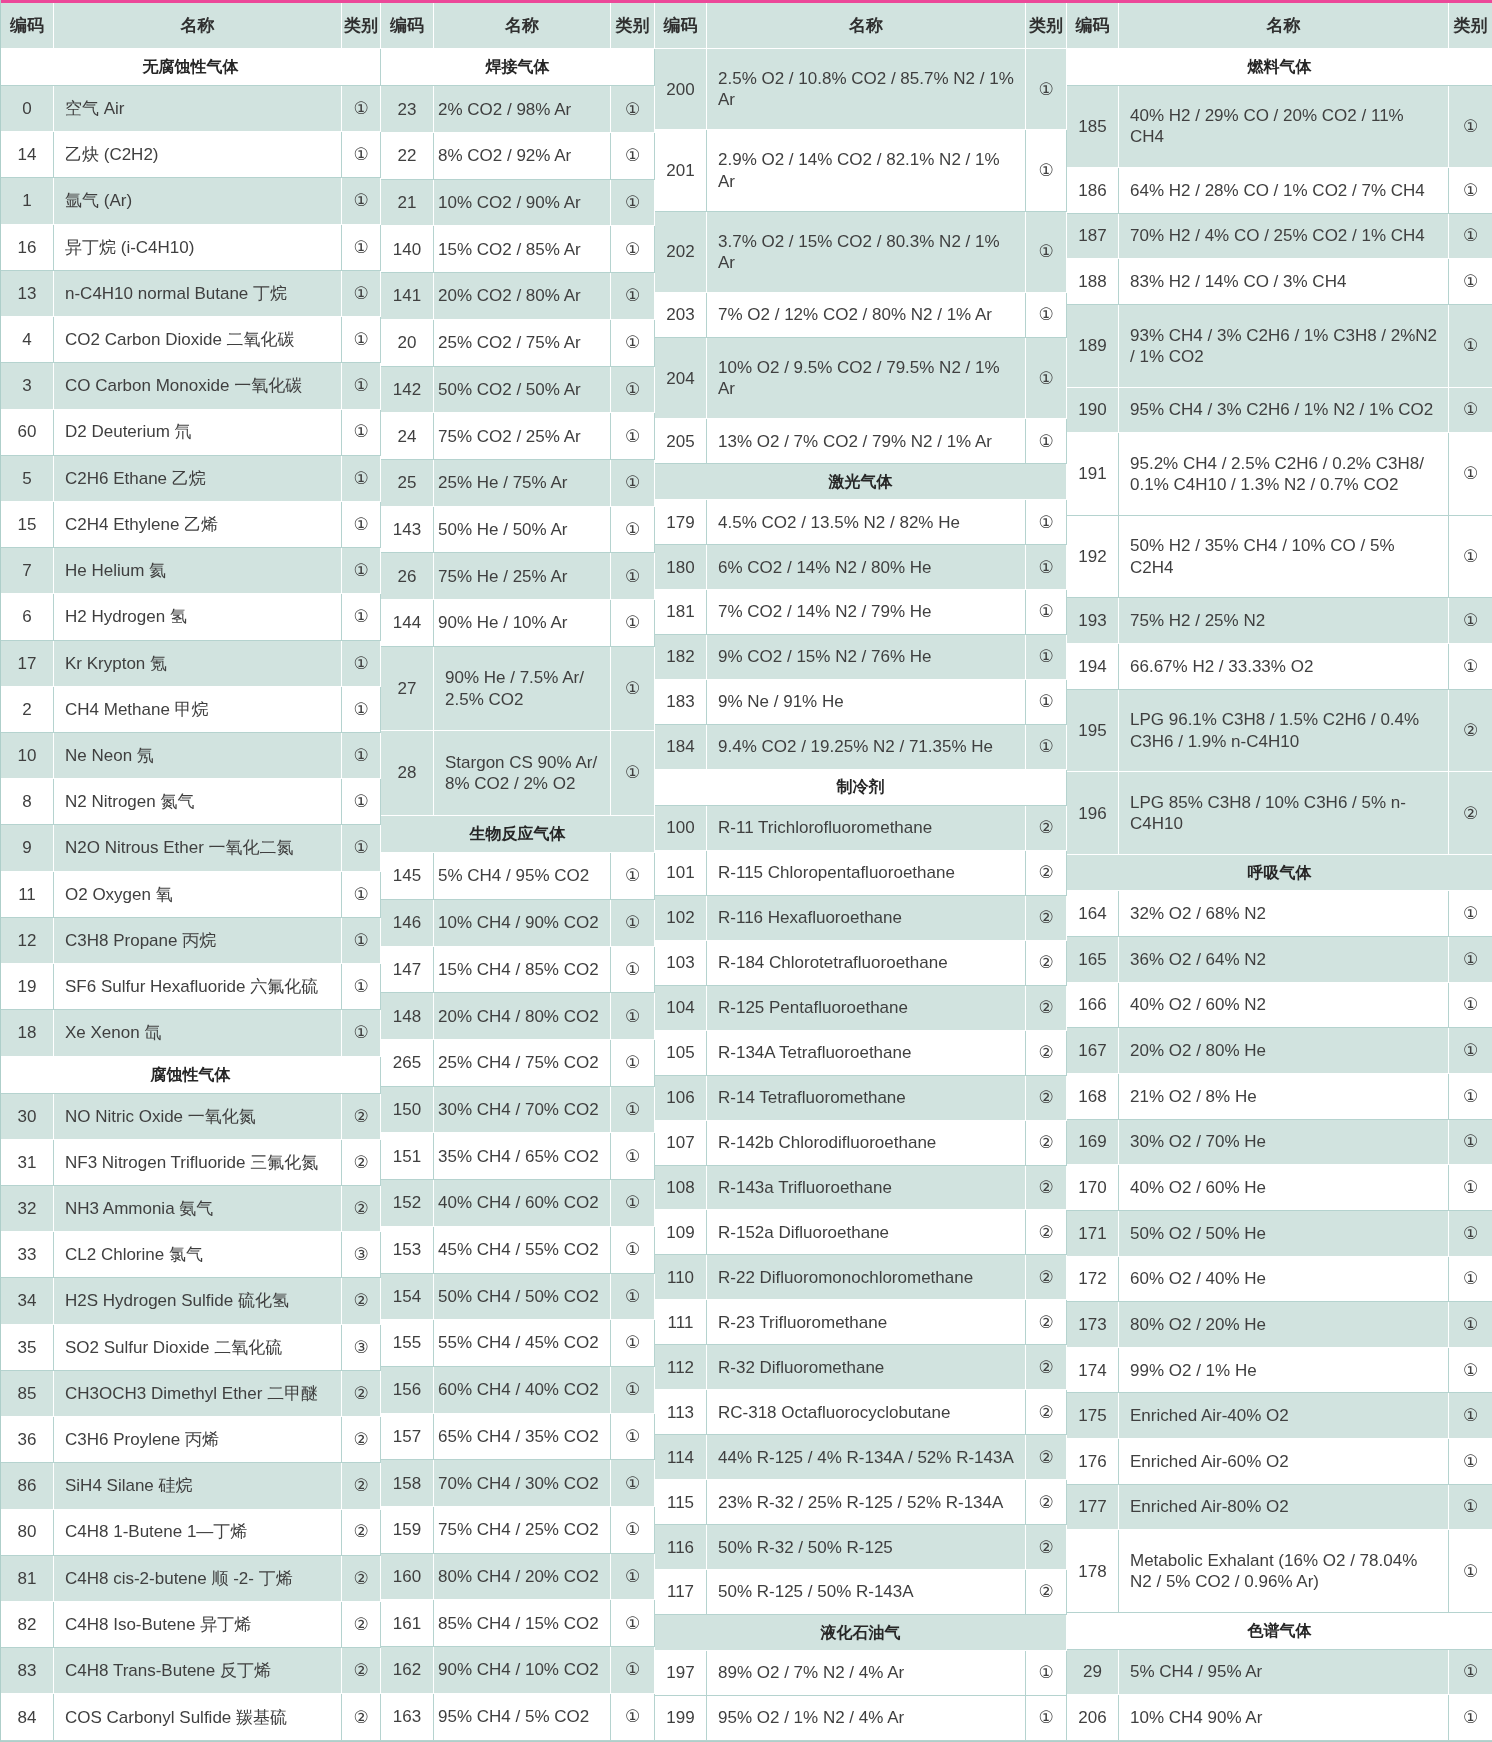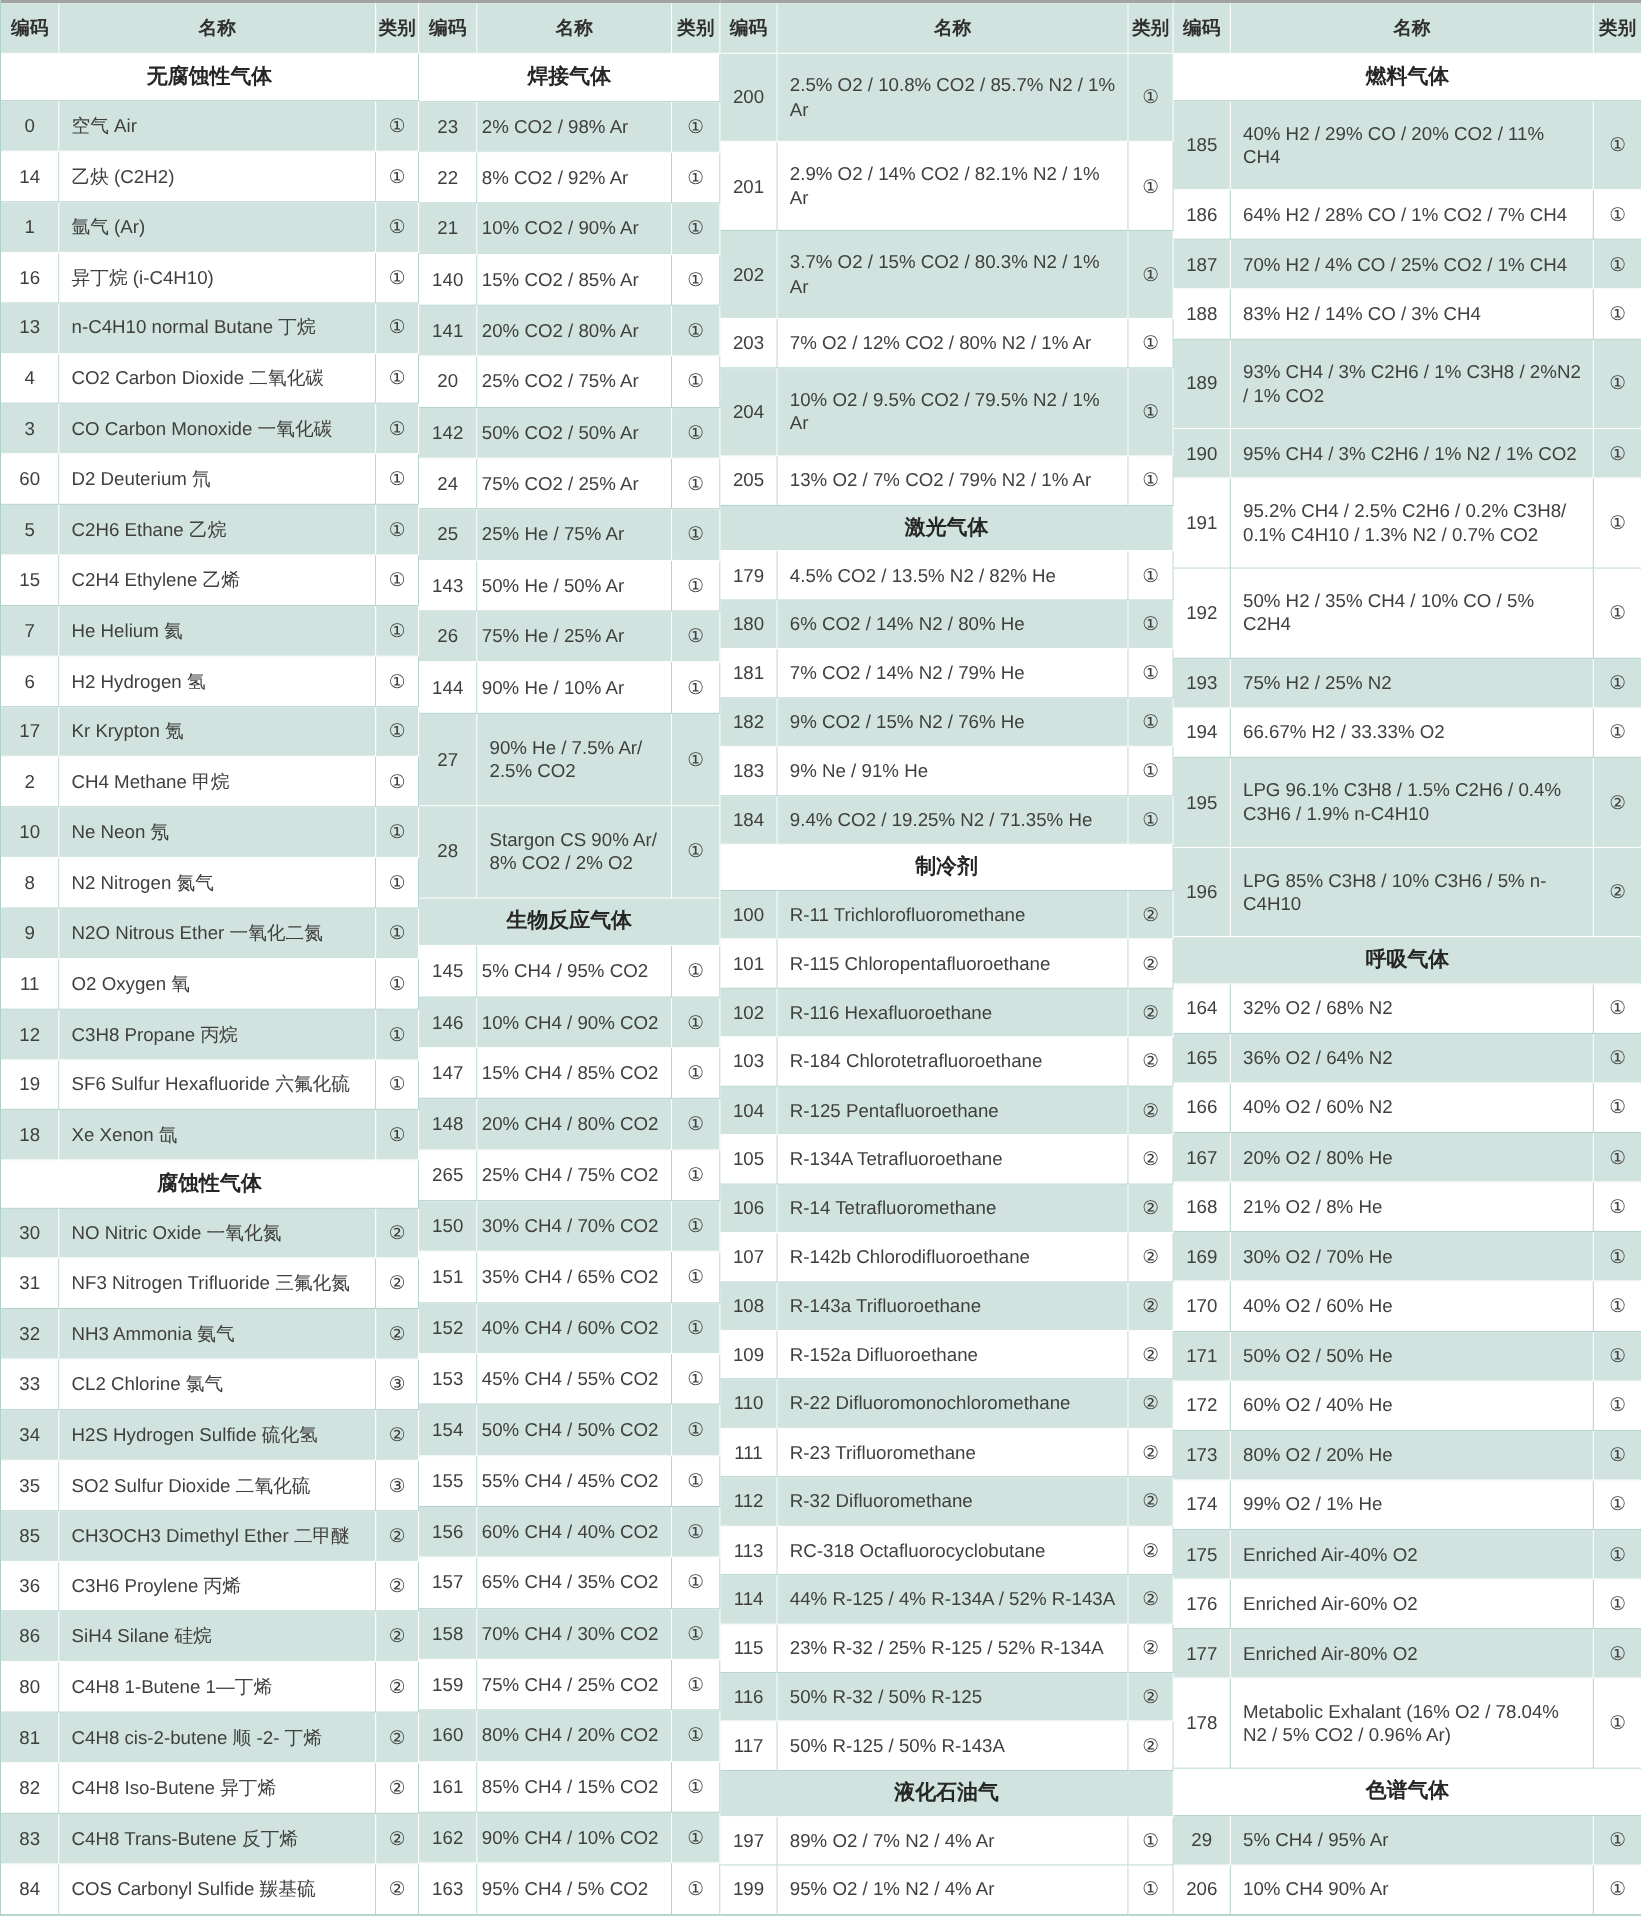--- a/index.html
+++ b/index.html
@@ -17,21 +17,21 @@
     border-left:1px solid #aecfca;
     border-right:1px solid #aecfca;
     border-bottom:1px solid #aecfca;
   }
   table.gas-table {
     border-collapse:separate;
     border-spacing:0;
     table-layout:fixed;
     height:100%;
     flex:0 0 auto;
-    border-top:3px solid #a3a3a3;
+    border-top:3px solid #ec4899;
   }
   th, td {
     font-size:17px;
     vertical-align:middle;
     overflow:hidden;
   }
   thead tr { height:46px; }
   th {
     background:#d1e3df;
     font-weight:bold;
@@ -48,21 +48,21 @@
   td.teal { background:#d1e3df; border-right-color:#ffffff; border-bottom-color:#ffffff; }
   td.white { background:#ffffff; }
   td.code { text-align:center; padding:0 2px; }
   td.cat  { text-align:center; }
   td.name { text-align:left; padding:2px 8px 2px 11px; }
   td.name.centered { padding:2px 4px; }
   td.section {
     text-align:center;
     font-weight:bold;
     color:#262626;
-    font-size:19px;
+    font-size:16px;
   }
 </style>
 </head>
 <body>
 
 <div id="table-container">
     <table class="gas-table" style="width: 380px;">
       <colgroup>
         <col style="width: 53px;">
         <col style="width: 288px;">

